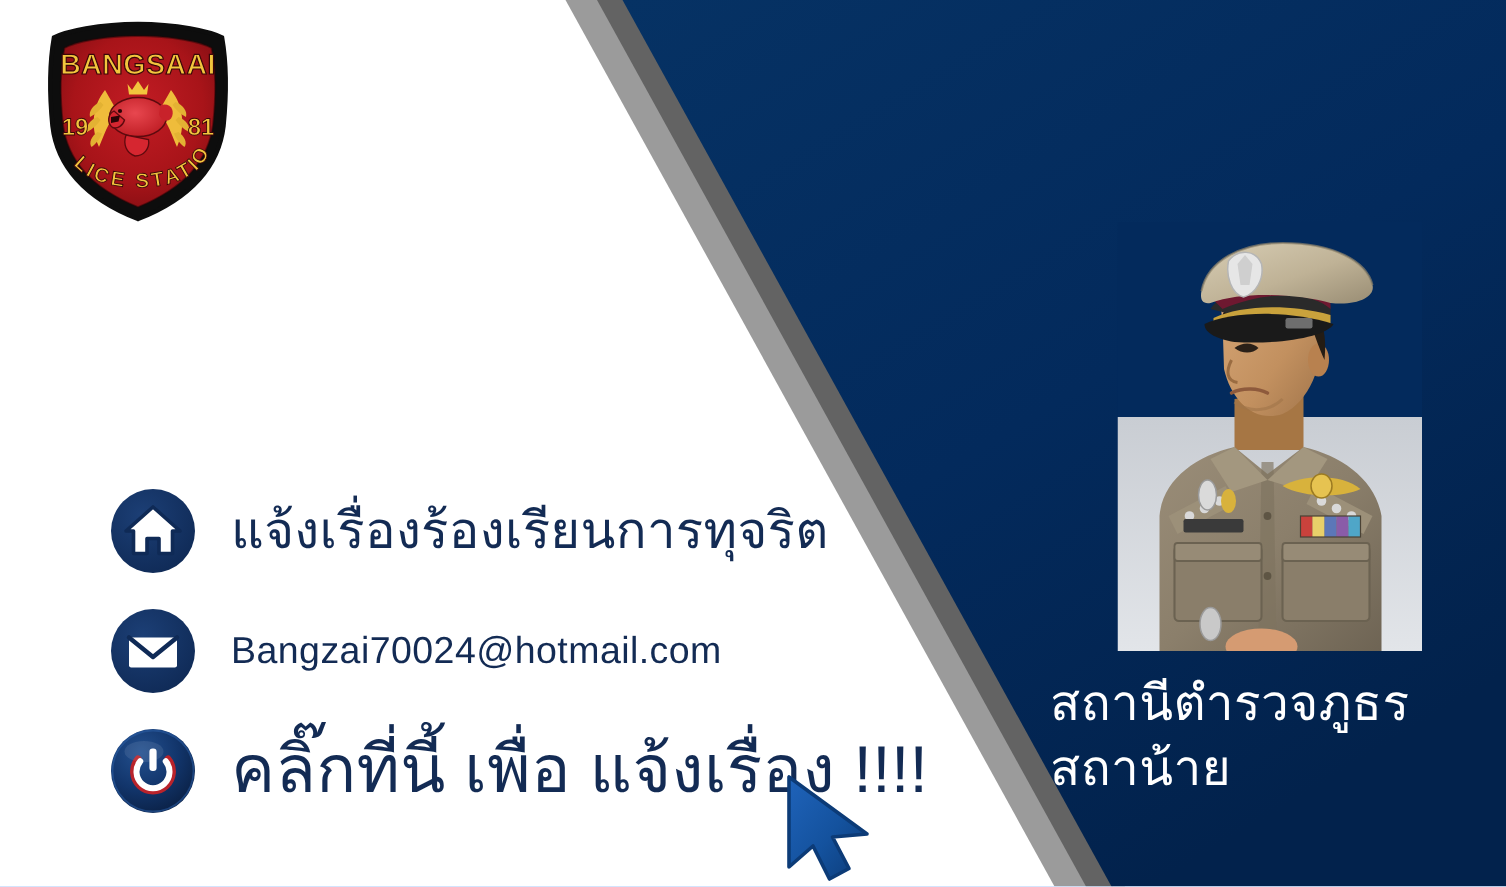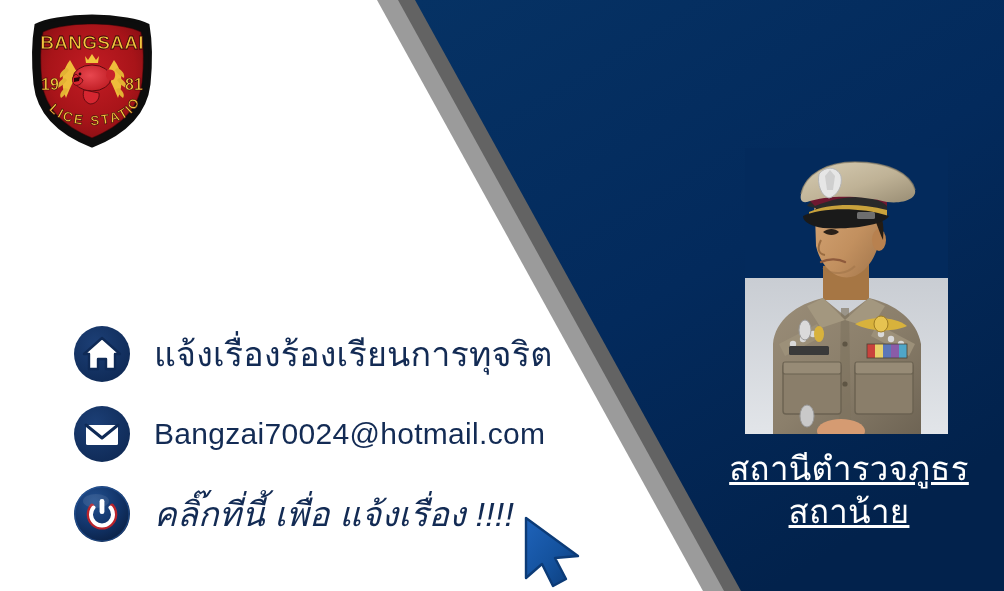--- a/index.html
+++ b/index.html
@@ -55,29 +55,28 @@
     color:#132B54;
     white-space:nowrap;
   }
   .t-thai-big{
     font-size:34px;
     letter-spacing:.2px;
     line-height:1;
     text-align:center;
   }
   .t-mail{
-    font-size:30px;
+    font-size:25px;
     letter-spacing:.3px;
     line-height:1;
   }
   .t-click{
-    font-size:34px;
+    font-size:44px;
     letter-spacing:.2px;
     line-height:1;
-    font-style:italic;
   }
 
   
   #cursor{
     position:absolute; left:516px; top:514px;
     width:92px; height:76px;
   }
   #cursor svg{ display:block; width:100%; height:100%; }
 
   
@@ -85,24 +84,22 @@
     position:absolute; left:745px; top:148px;
     width:203px; height:286px;
   }
   #photo svg{ display:block; width:100%; height:100%; }
 
   
   #caption{
     position:absolute;
     left:700px; top:448px;
     width:298px;
-    text-align:center;
     color:#ffffff;
     line-height:1.30;
-    text-decoration:underline;
   }
   #caption .cl{
     font-size:33px;
     display:block;
     letter-spacing:.3px;
   }
 </style>
 </head>
 <body>
 

